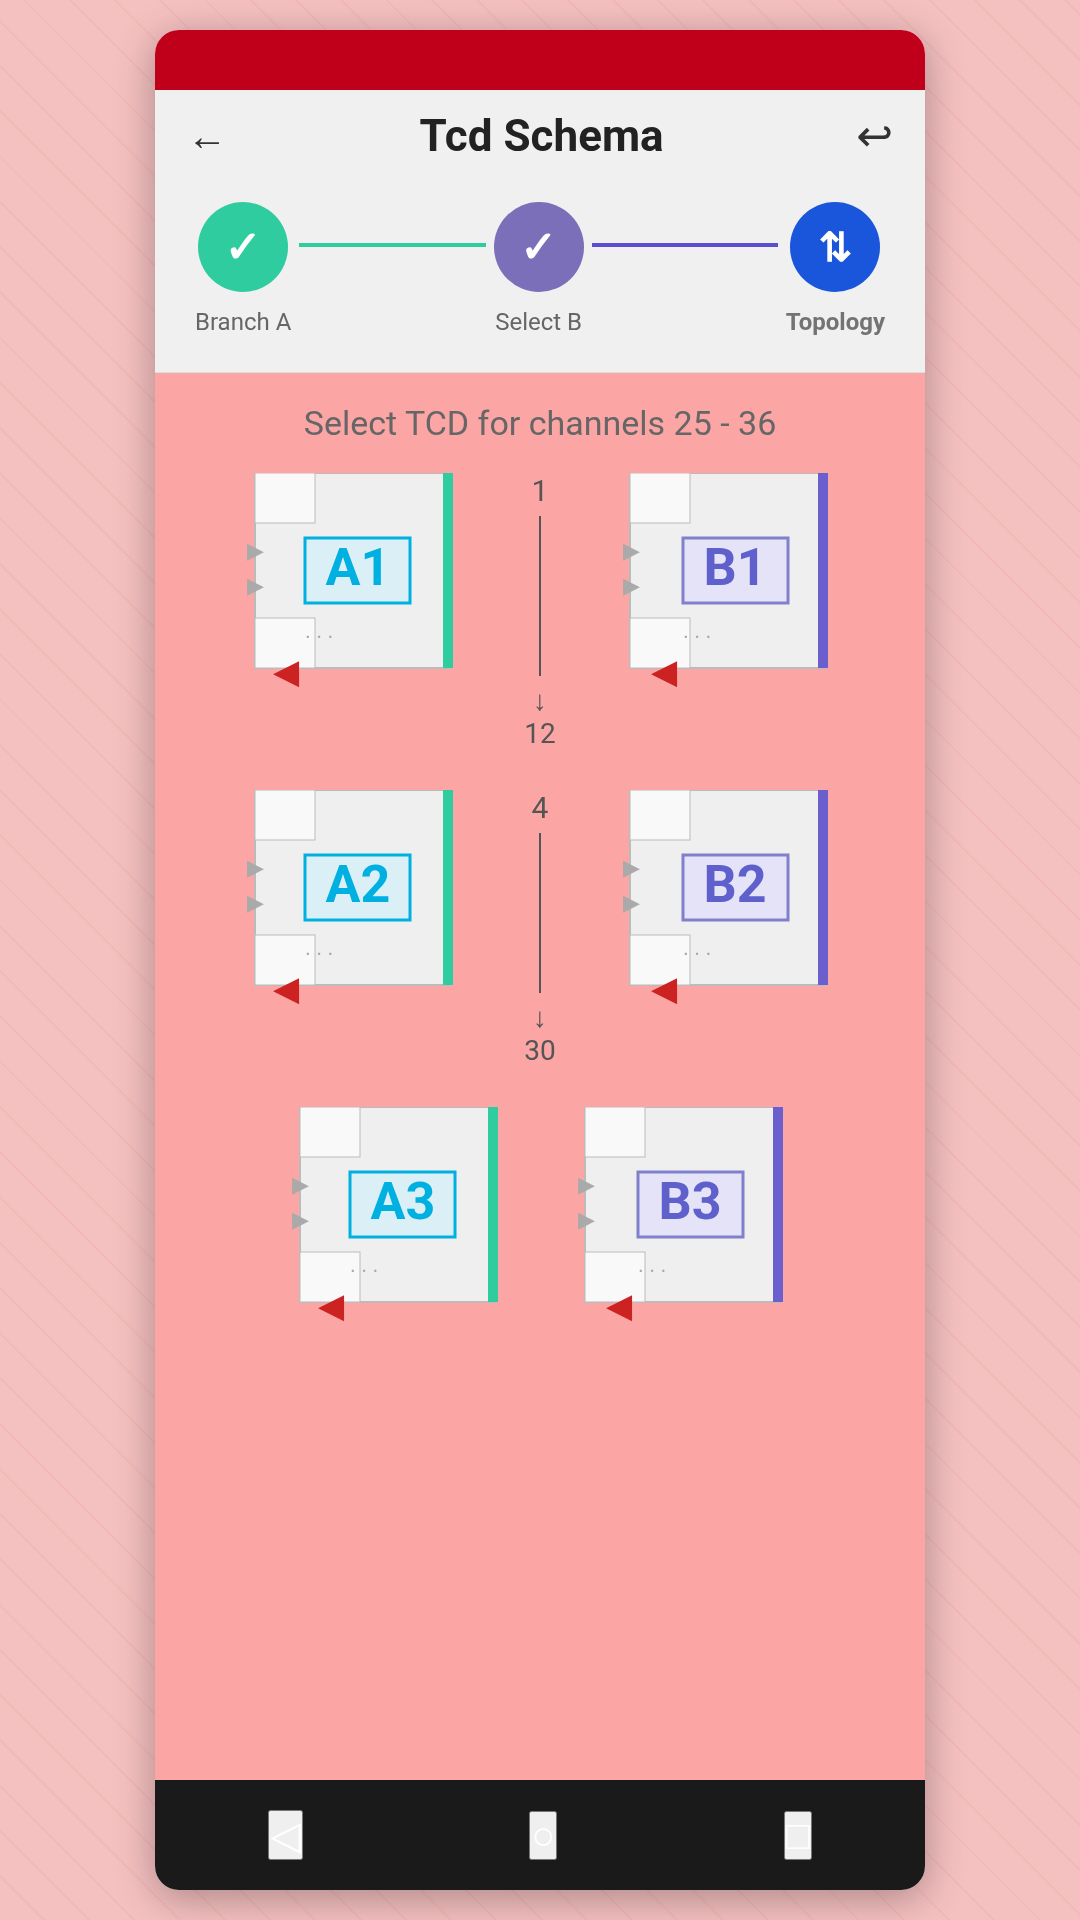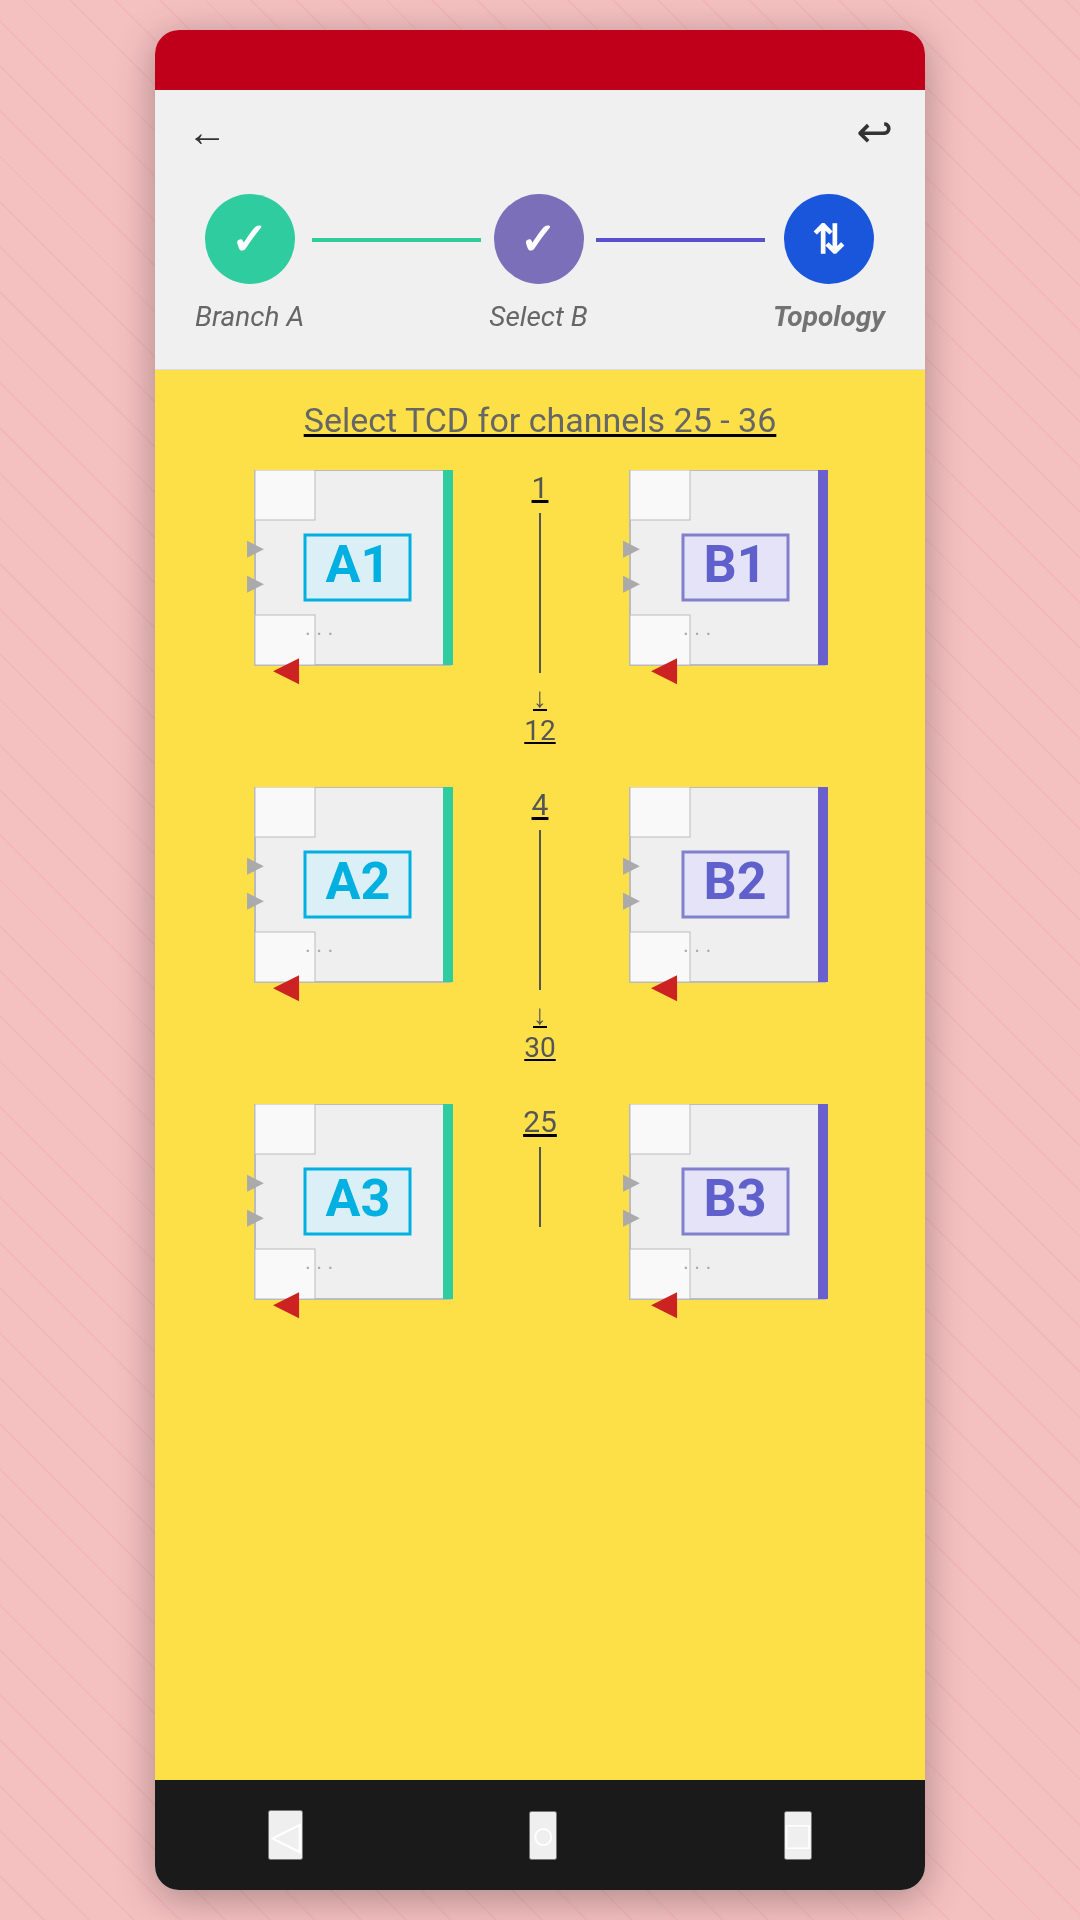--- a/index.html
+++ b/index.html
@@ -115,41 +115,39 @@
       font-weight: bold;
     }
 
     .step-arrows {
       color: white;
       font-size: 40px;
       font-weight: bold;
     }
 
     .step-label {
-      font-size: 28px;
+      font-size: 24px;
       color: #666;
-      font-style: italic;
     }
     .step-label.active { color: #737373; font-weight: bold; }
 
     .step-line {
       flex: 1;
       height: 4px;
       margin: 0 8px;
       margin-bottom: 48px;
     }
     .step-line.green { background: #2ecc9e; }
     .step-line.purple { background: #5a4fcf; }
 
     .content {
       flex: 1;
-      background: #fde047;
+      background: #fca5a5;
       overflow-y: auto;
       padding: 30px 0 0;
-      text-decoration: underline;
     }
 
     .select-title {
       text-align: center;
       font-size: 34px;
       color: #666;
       margin-bottom: 30px;
     }
 
     .channel-num {
@@ -224,20 +222,21 @@
   </style>
 </head>
 <body>
 
 <div class="phone-wrapper">
 
   <div class="status-bar"></div>
 
   <div class="header">
     <button class="header-back">←</button>
+    <span class="header-title">Tcd Schema</span>
     <button class="header-undo">↩</button>
   </div>
 
   <div class="stepper-section">
     <div class="stepper">
 
       <div class="step-item">
         <div class="step-circle green">
           <span class="step-check">✓</span>
         </div>
@@ -374,24 +373,20 @@
             <text x="22" y="85" font-size="22" fill="#aaa">▶</text>
             <text x="22" y="120" font-size="22" fill="#aaa">▶</text>
             <rect x="80" y="65" width="105" height="65" fill="rgba(200,240,255,0.5)" stroke="#00b0e0" stroke-width="3"></rect>
             <text x="133" y="112" font-size="52" font-weight="bold" fill="#00b0e0" text-anchor="middle">A3</text>
             <text x="80" y="172" font-size="22" fill="#aaa">· · ·</text>
             <text x="48" y="210" font-size="34" fill="#cc2222">◀</text>
           </svg>
         </div>
       </div>
 
-      <div class="axis-center">
-        <span class="channel-num">25</span>
-        <div class="channel-line" style="height:80px;"></div>
-      </div>
 
       <div class="tcd-right">
         <div class="module-svg-wrapper">
           <svg width="250" height="220" viewBox="0 0 250 220">
             <rect x="25" y="0" width="195" height="195" fill="#efefef" stroke="#bbb" stroke-width="2"></rect>
             <rect x="25" y="0" width="60" height="50" fill="#f9f9f9" stroke="#bbb" stroke-width="1"></rect>
             <rect x="25" y="145" width="60" height="50" fill="#f9f9f9" stroke="#bbb" stroke-width="1"></rect>
             <rect x="213" y="0" width="10" height="195" fill="#6a5fcc"></rect>
             <text x="18" y="85" font-size="22" fill="#aaa">▶</text>
             <text x="18" y="120" font-size="22" fill="#aaa">▶</text>

